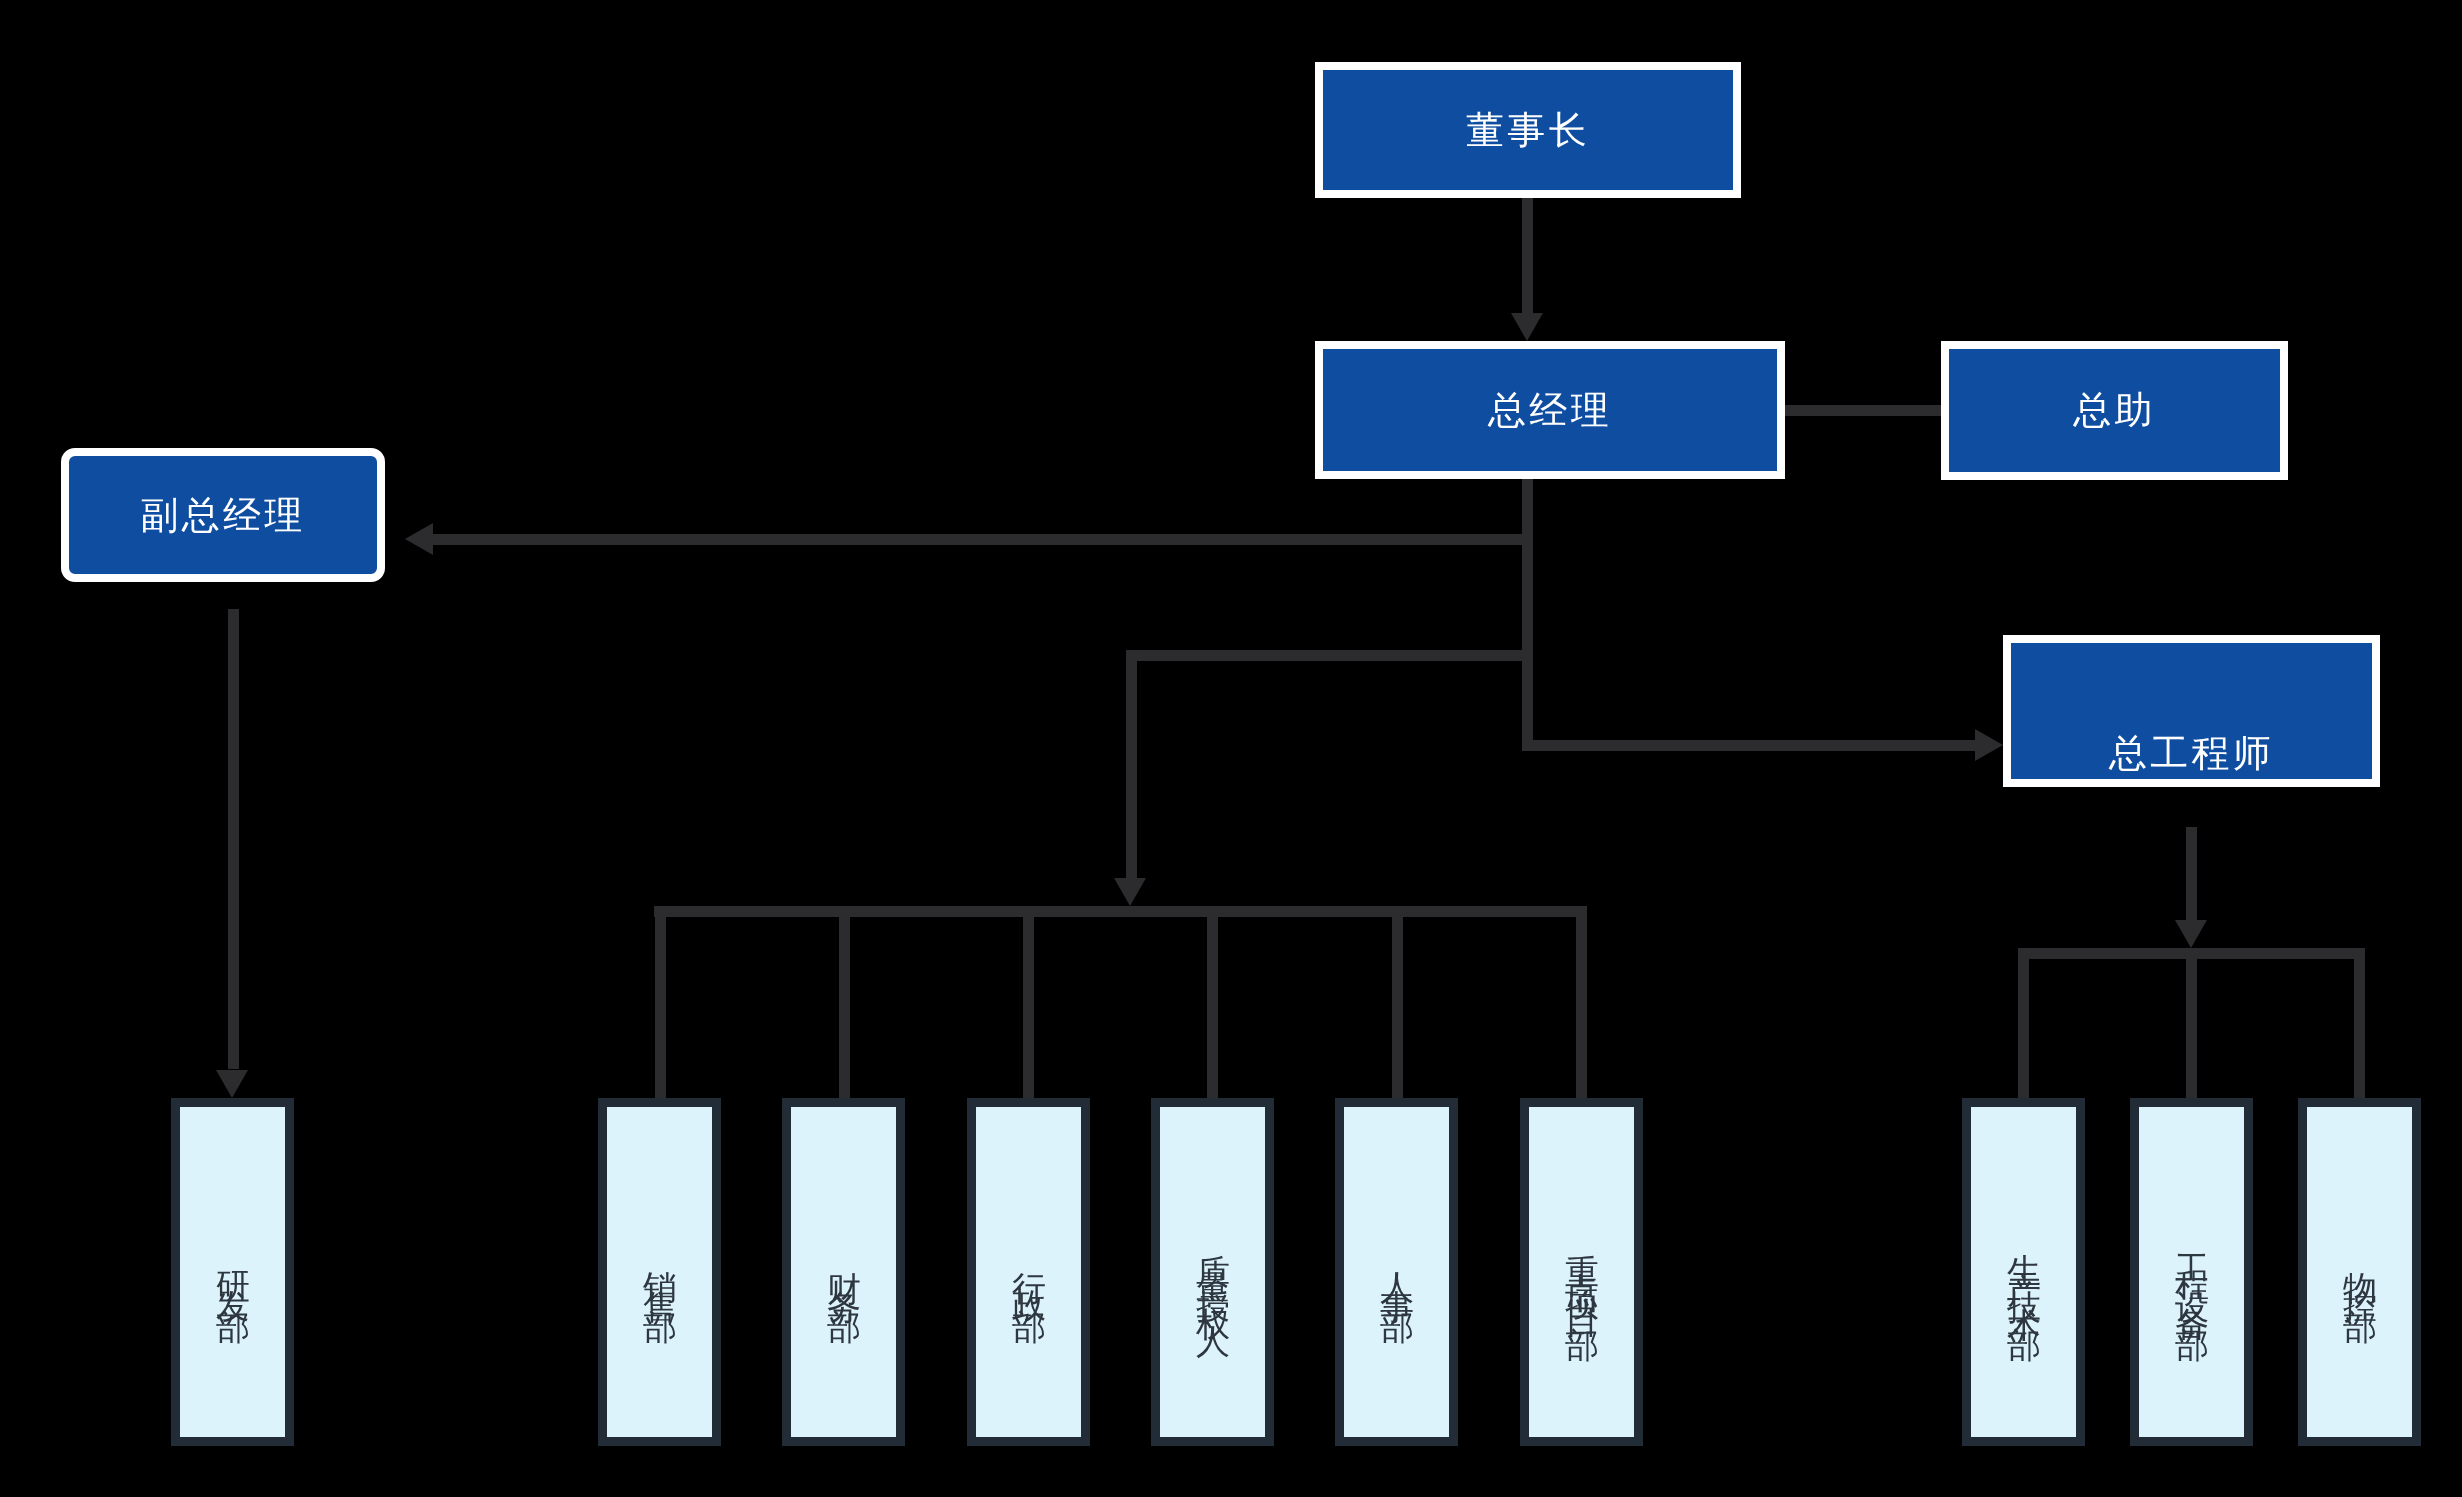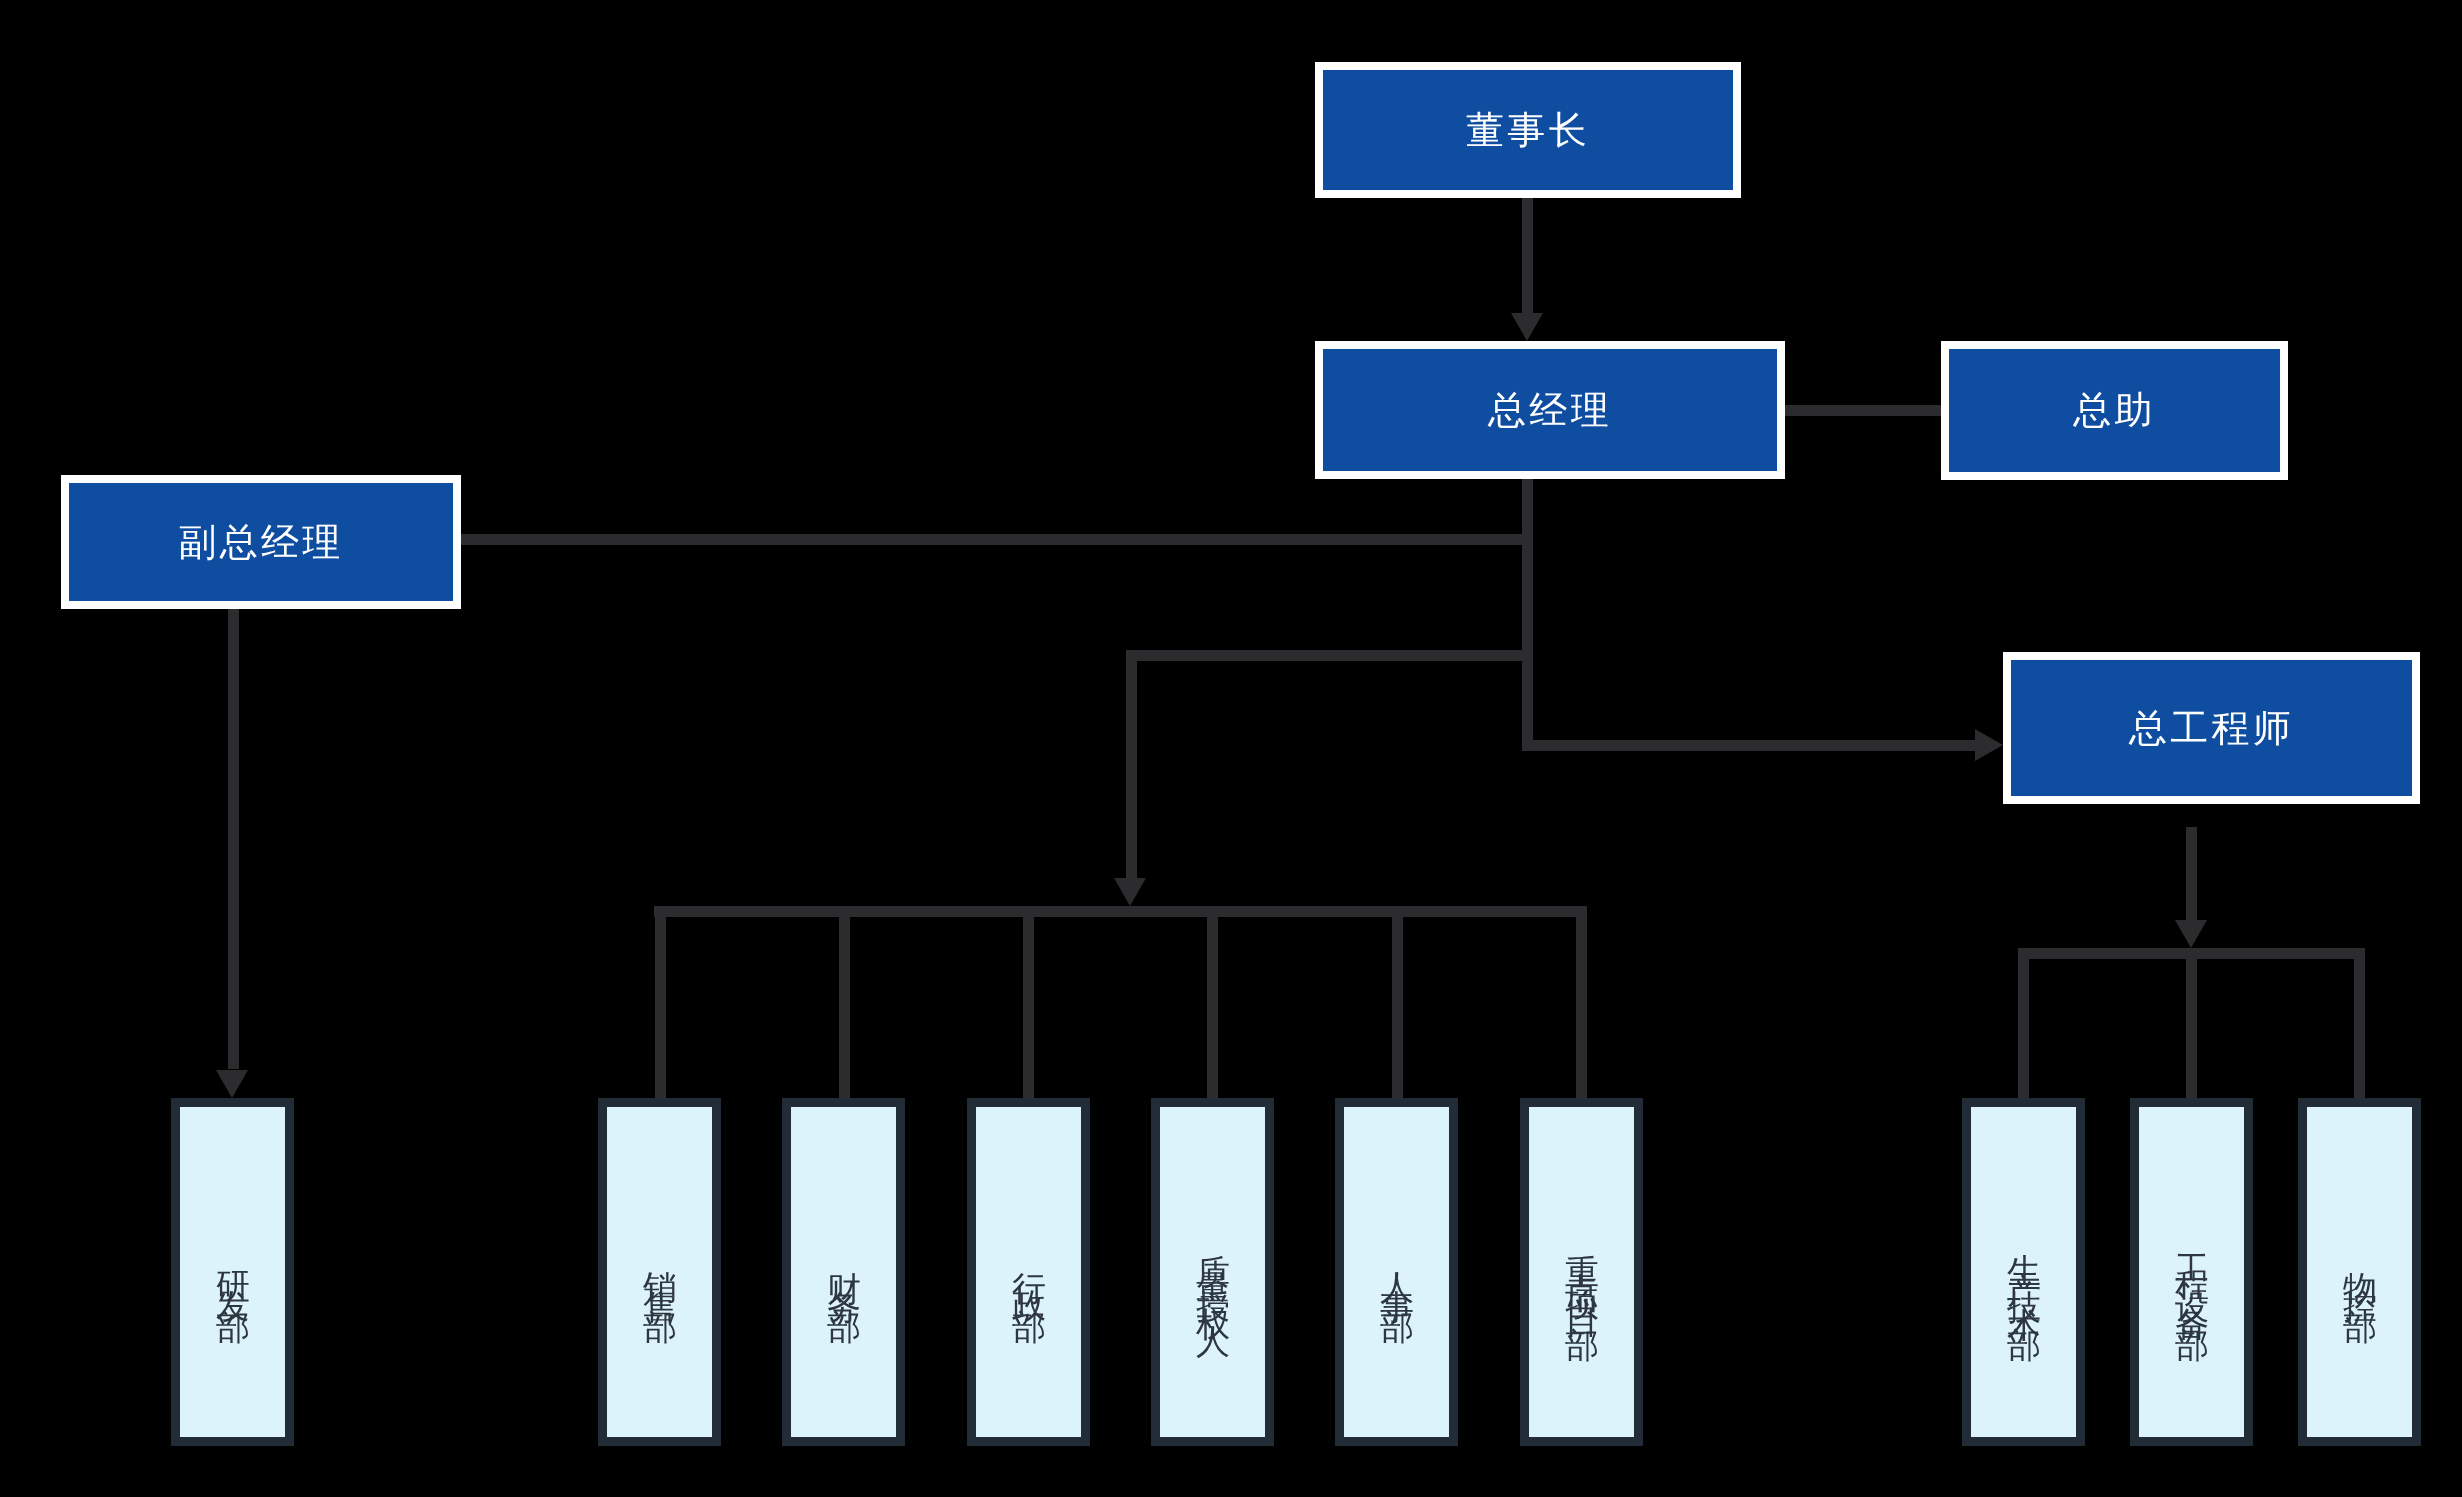--- a/index.html
+++ b/index.html
@@ -95,25 +95,25 @@
   </div>
 
   <div class="mgmt-box" style="left:1315px;top:341px;width:470px;height:138px;">
     <span>总经理</span>
   </div>
 
   <div class="mgmt-box" style="left:1941px;top:341px;width:347px;height:139px;">
     <span>总助</span>
   </div>
 
-  <div class="mgmt-box" style="left:61px;top:475px;width:400px;height:134px;">
+  <div class="mgmt-box" style="left:61px;top:448px;width:324px;height:134px;border-radius:14px;">
     <span>副总经理</span>
   </div>
 
-  <div class="mgmt-box" style="left:2003px;top:652px;width:417px;height:152px;">
+  <div class="mgmt-box" style="left:2003px;top:635px;width:377px;height:152px;align-items:flex-end;">
     <span>总工程师</span>
   </div>
 
   <div class="dept-box" style="left:171px;top:1098px;width:123px;height:348px;">
     <span>研发部</span>
   </div>
 
   <div class="dept-box" style="left:598px;top:1098px;width:123px;height:348px;">
     <span>销售部</span>
   </div>

